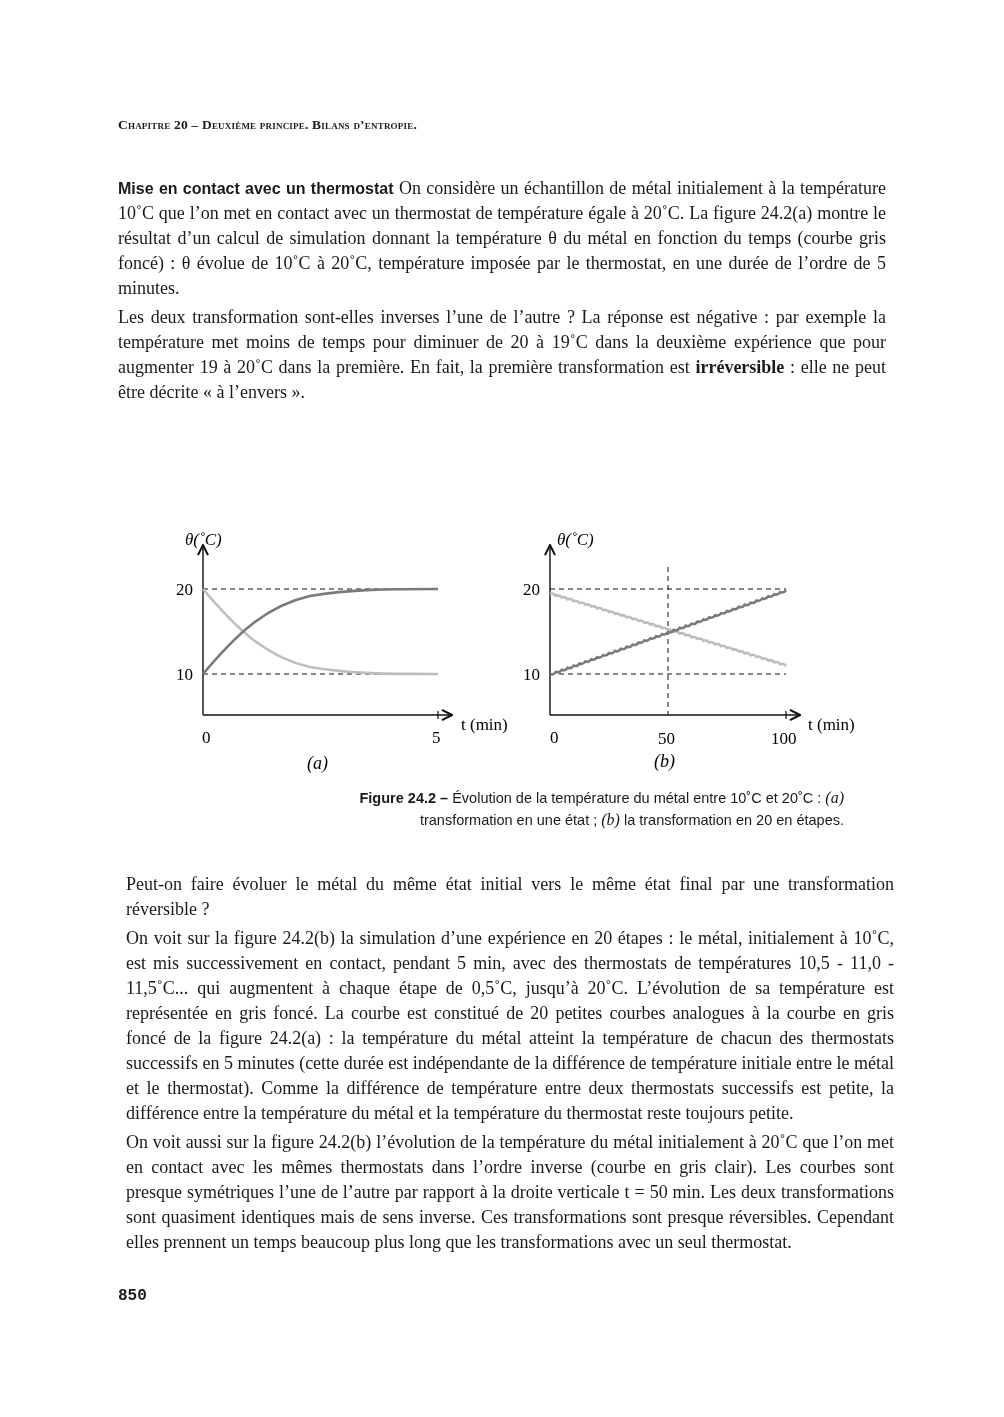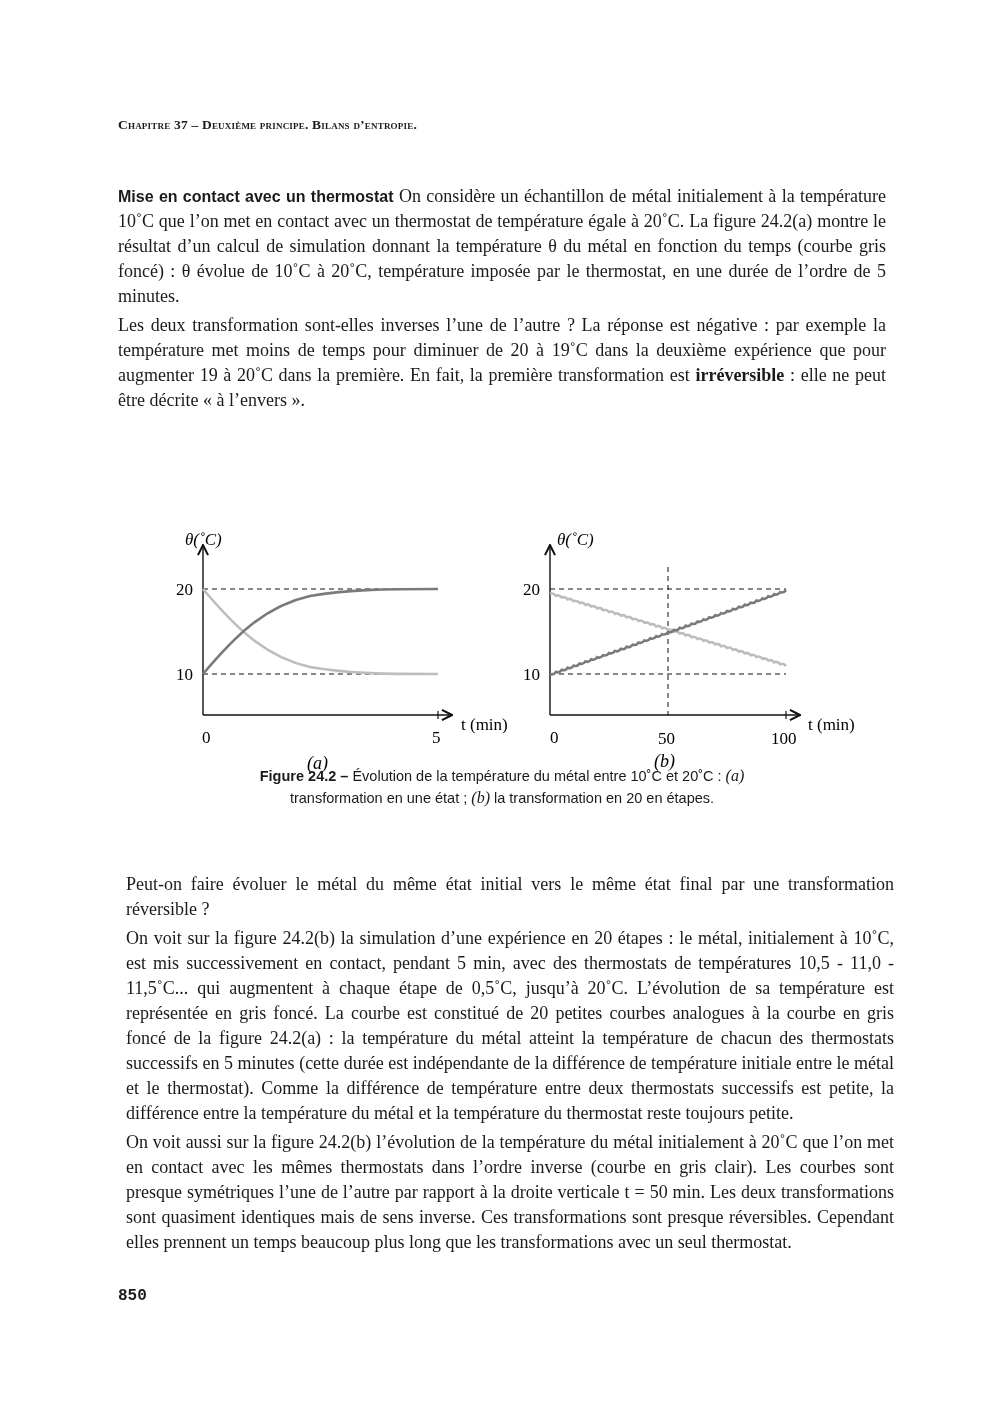--- a/index.html
+++ b/index.html
@@ -6,35 +6,35 @@
   body { width:1004px; height:1417px; position:relative; overflow:hidden;
          font-family:"Liberation Serif", "DejaVu Serif", serif; color:#1a1a1a; }
   .header { position:absolute; left:118px; top:117px; font-size:13.5px; font-weight:bold;
             letter-spacing:0.2px; font-variant:small-caps; }
   .text { position:absolute; left:118px; width:768px; font-size:18px; line-height:25px;
           text-align:justify; }
   .text p { margin:0 0 4px 0; }
   .lead { font-family:"Liberation Sans", "DejaVu Sans", sans-serif; font-weight:bold; font-size:16px; }
   .it { font-style:italic; }
   .b { font-weight:bold;margin-top:14px; }
-  #block1 { top:184px; }
+  #block1 { top:176px; }
   #block2 { top:872px;margin-left:8px; }
   .charts { position:absolute; left:0; top:517px; width:1004px; height:270px; }
-  .caption { position:absolute; left:160px; width:684px; top:765px; text-align:center;
+  .caption { position:absolute; left:160px; width:684px; top:787px; text-align:right;
              font-family:"Liberation Sans", "DejaVu Sans", sans-serif; font-size:14.5px; line-height:21px; }
   .caption .cl { font-weight:bold; }
   .caption .serif { font-family:"Liberation Serif", serif; font-size:16px; }
   .pagenum { position:absolute; left:118px; top:1287px; font-family:Liberation Mono, monospace;
              font-weight:bold; font-size:16px; }
   svg text { font-family:"Liberation Serif", "DejaVu Serif", serif; }
 </style>
 </head>
 <body>
 
-<div class="header">Chapitre 37 – Deuxième principe. Bilans d’entropie.</div>
+<div class="header">Chapitre 20 – Deuxième principe. Bilans d’entropie.</div>
 
 <div class="text" id="block1">
   <p><span class="lead">Mise en contact avec un thermostat</span><span> On considère un échantillon de métal initialement à la température 10˚C que l’on met en contact avec un thermostat de température égale à 20˚C. La figure 24.2(a) montre le résultat d’un calcul de simulation donnant la température θ du métal en fonction du temps (courbe gris foncé) : θ évolue de 10˚C à 20˚C, température imposée par le thermostat, en une durée de l’ordre de 5 minutes.</span></p>
   <p><span>Les deux transformation sont-elles inverses l’une de l’autre ? La réponse est négative : par exemple la température met moins de temps pour diminuer de 20 à 19˚C dans la deuxième expérience que pour augmenter 19 à 20˚C dans la première. En fait, la première transformation est </span><span class="b">irréversible</span><span> : elle ne peut être décrite « à l’envers ».</span></p>
 </div>
 
 <div class="charts">
   <svg width="1004" height="270" viewBox="0 500 1004 270">
     <defs>
       <marker id="arr" viewBox="0 0 10 10" refX="9" refY="5" markerWidth="9" markerHeight="9" orient="auto-start-reverse">

